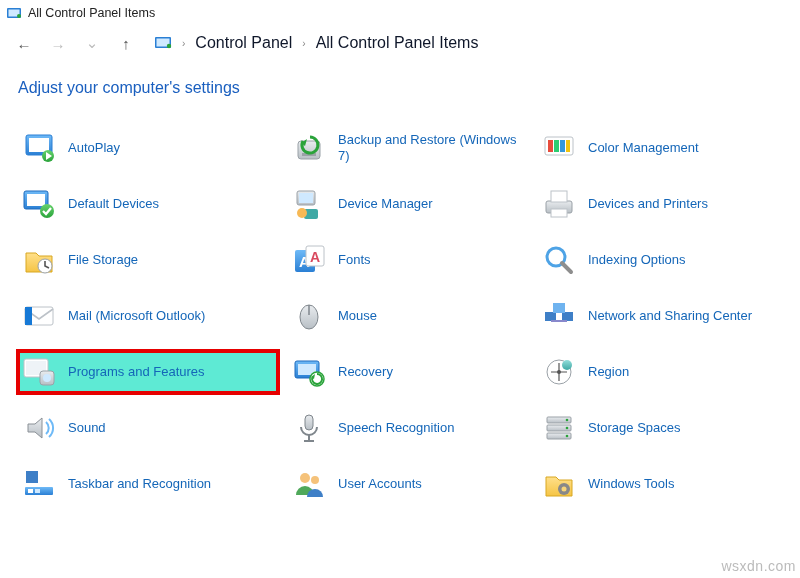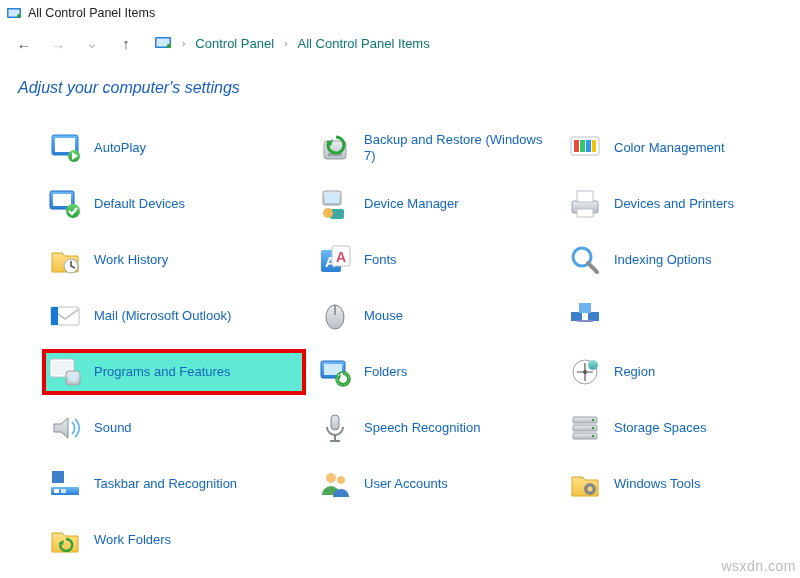--- a/index.html
+++ b/index.html
@@ -33,35 +33,33 @@
       font-size: 15px;
       user-select: none;
     }
     .nav-arrow.disabled { color: #bbb; }
     .addr {
       display: flex; align-items: center;
       margin-left: 6px;
       gap: 4px;
     }
     .addr .icon { width: 18px; height: 18px; margin-right: 2px; }
-    .crumb { color: #0f766e; font-size: 13px; padding: 2px 2px; }
+    .crumb { color: #0f172a; font-size: 16px; padding: 2px 2px; }
     .chev { color: #888; font-size: 10px; padding: 0 4px; }
     .heading {
       color: #1a5fbf;
       font-size: 16px;
       padding: 16px 34px 8px 18px;
-      font-style: italic;
     }
     .grid {
       display: grid;
       grid-template-columns: 260px 240px 260px;
       column-gap: 10px;
       row-gap: 14px;
       padding: 22px 18px 10px 18px;
-      margin-left: 26px;
     }
     .item {
       display: flex;
       align-items: center;
       gap: 12px;
       padding: 3px 4px;
       min-height: 42px;
     }
     .item .icon {
       width: 34px; height: 34px;
@@ -224,21 +222,21 @@
   </div>
 
   <div class="item">
     <span class="icon">
       <svg viewBox="0 0 34 34" width="34" height="34">
         <path d="M4 10 h10 l3 3 h13 v16 H4 z" fill="url(#gYellow)" stroke="#d8a722"></path>
         <circle cx="23" cy="23" r="7" fill="#fff" stroke="#9aa1a7"></circle>
         <path d="M23 18 v5 l4 2" fill="none" stroke="#555" stroke-width="1.6"></path>
       </svg>
     </span>
-    <span class="label">Work History</span>
+    <span class="label">File Storage</span>
   </div>
 
   <div class="item">
     <span class="icon">
       <svg viewBox="0 0 34 34" width="34" height="34">
         <rect x="3" y="7" width="20" height="22" rx="2" fill="url(#gBlue)"></rect>
         <text x="7" y="24" font-size="15" font-weight="bold" fill="#fff">A</text>
         <rect x="14" y="3" width="18" height="20" rx="2" fill="#fff" stroke="#bcc2c8"></rect>
         <text x="18" y="19" font-size="14" font-weight="bold" fill="#d94a5f">A</text>
       </svg>
@@ -279,20 +277,21 @@
 
   <div class="item">
     <span class="icon">
       <svg viewBox="0 0 34 34" width="34" height="34">
         <rect x="3" y="13" width="11" height="9" fill="#3e7fc7"></rect>
         <rect x="20" y="13" width="11" height="9" fill="#3e7fc7"></rect>
         <rect x="11" y="4" width="12" height="10" fill="#6fb3ef"></rect>
         <line x1="9" y1="22" x2="25" y2="22" stroke="#88c" stroke-width="2"></line>
       </svg>
     </span>
+    <span class="label">Network and Sharing Center</span>
   </div>
 
   <div class="item highlight">
     <span class="icon">
       <svg viewBox="0 0 34 34" width="34" height="34">
         <rect x="2" y="4" width="24" height="18" rx="2" fill="#fff" stroke="#bcc2c8"></rect>
         <rect x="4" y="6" width="20" height="14" fill="#eef3f7"></rect>
         <rect x="18" y="16" width="14" height="14" rx="3" fill="url(#gGrey)" stroke="#9aa1a7"></rect>
         <circle cx="25" cy="23" r="4" fill="#cfe9ff"></circle>
       </svg>
@@ -303,21 +302,21 @@
   <div class="item">
     <span class="icon">
       <svg viewBox="0 0 34 34" width="34" height="34">
         <rect x="3" y="6" width="24" height="17" rx="2" fill="url(#gBlue)" stroke="#1f6bbd"></rect>
         <rect x="6" y="9" width="18" height="11" fill="#cfe9ff"></rect>
         <circle cx="25" cy="24" r="7" fill="#fff" stroke="#2aa33a" stroke-width="1.5"></circle>
         <path d="M25 19 a5 5 0 1 1 -4.5 3" fill="none" stroke="#2aa33a" stroke-width="2"></path>
         <polygon points="19,22 23,19 22,24" fill="#2aa33a"></polygon>
       </svg>
     </span>
-    <span class="label">Folders</span>
+    <span class="label">Recovery</span>
   </div>
 
   <div class="item">
     <span class="icon">
       <svg viewBox="0 0 34 34" width="34" height="34">
         <circle cx="17" cy="17" r="12" fill="#fff" stroke="#9aa1a7"></circle>
         <path d="M17 8 v18 M9 17 h16" stroke="#555" stroke-width="1.2"></path>
         <circle cx="17" cy="17" r="2" fill="#555"></circle>
         <circle cx="25" cy="10" r="5" fill="url(#gTeal)"></circle>
       </svg>
@@ -391,28 +390,18 @@
     <span class="icon">
       <svg viewBox="0 0 34 34" width="34" height="34">
         <path d="M4 10 h10 l3 3 h13 v16 H4 z" fill="url(#gYellow)" stroke="#d8a722"></path>
         <circle cx="22" cy="22" r="6" fill="#888"></circle>
         <circle cx="22" cy="22" r="2.5" fill="#f7d57a"></circle>
       </svg>
     </span>
     <span class="label">Windows Tools</span>
   </div>
 
-  <div class="item">
-    <span class="icon">
-      <svg viewBox="0 0 34 34" width="34" height="34">
-        <path d="M4 10 h10 l3 3 h13 v16 H4 z" fill="url(#gYellow)" stroke="#d8a722"></path>
-        <path d="M18 16 a6 6 0 1 1 -5 3" fill="none" stroke="#2aa33a" stroke-width="2.4"></path>
-        <polygon points="11,20 16,17 15,22" fill="#2aa33a"></polygon>
-      </svg>
-    </span>
-    <span class="label">Work Folders</span>
-  </div>
 
   <div></div>
 
 </div>
 
 <div class="watermark">wsxdn.com</div>
 
 </body></html>

